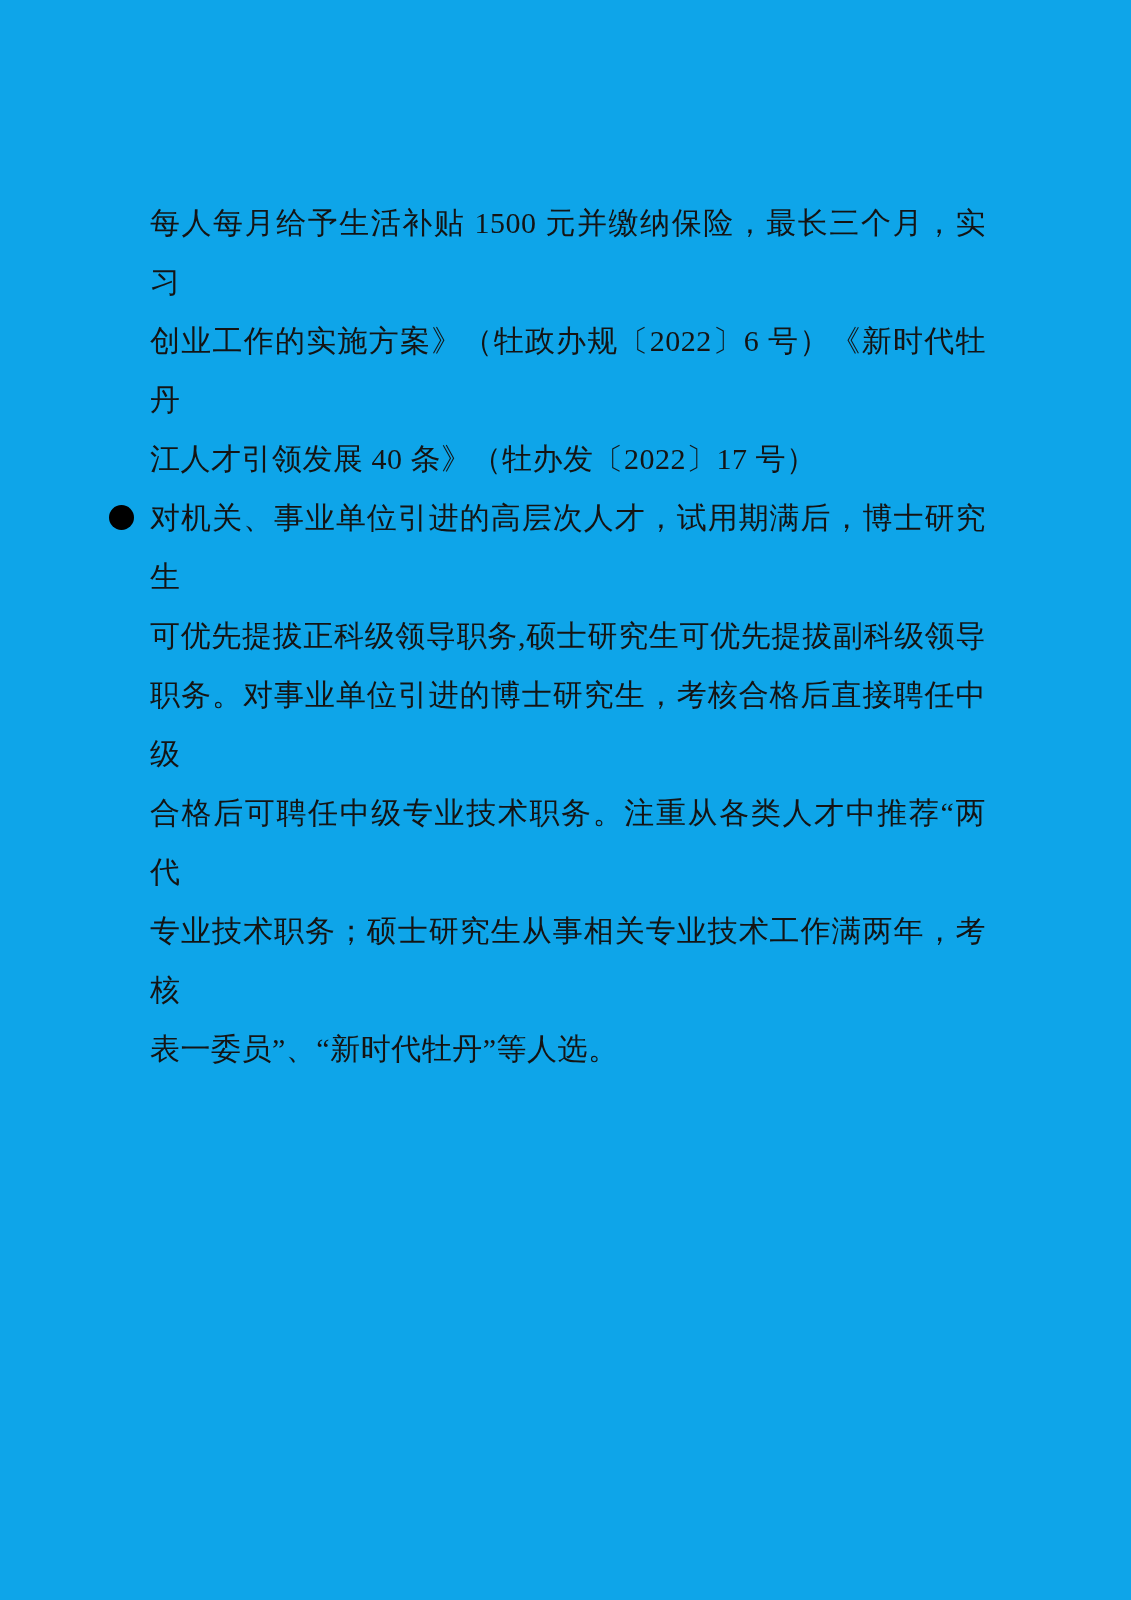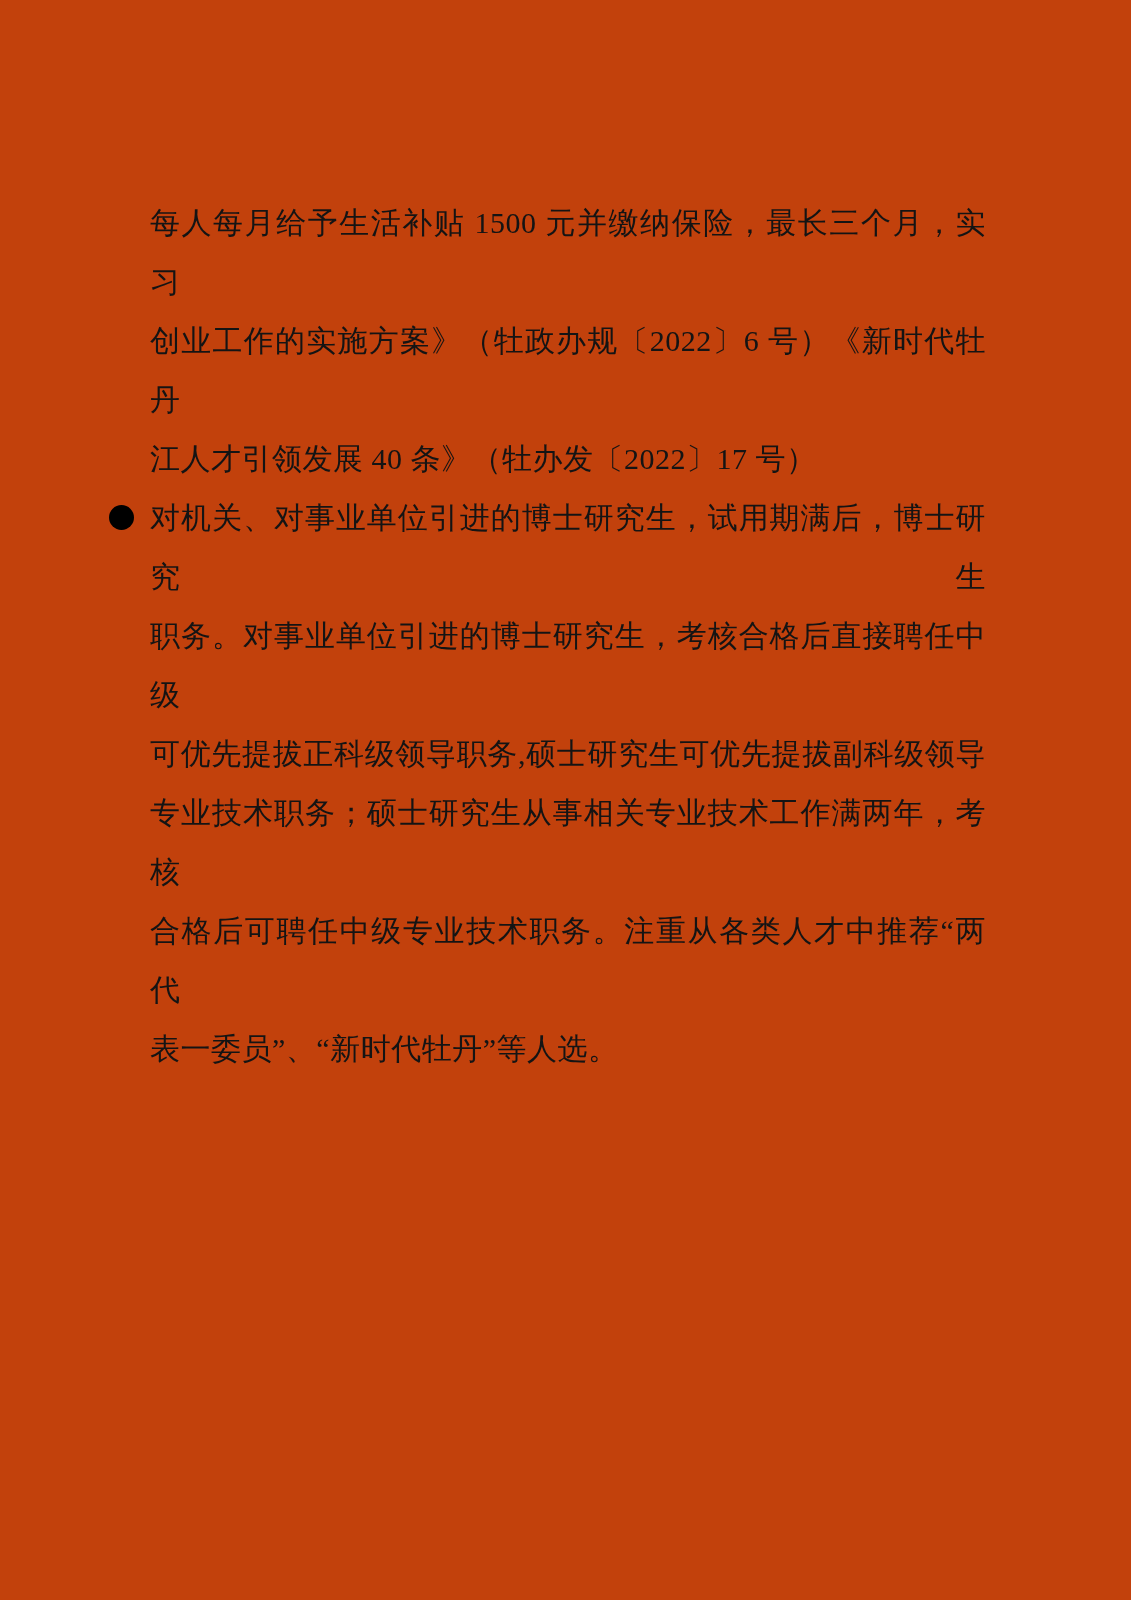--- a/index.html
+++ b/index.html
@@ -11,21 +11,21 @@
     width: 1131px;
     height: 1600px;
     position: relative;
     overflow: hidden;
     font-family: "Liberation Serif", "DejaVu Serif", serif;
     color: #141414;
   }
   .doc-page {
     position: absolute;
     inset: 0;
-    background: #c2410c;
+    background: #0ea5e9;
   }
   .doc-content {
     position: absolute;
     left: 150px;
     top: 193px;
     width: 836px;
   }
   .block {
     margin: 0;
     padding: 0;
@@ -64,21 +64,21 @@
   <div class="doc-content" id="doc-content">
       <div class="block paragraph">
         <div class="line">每人每月给予生活补贴 1500 元并缴纳保险，最长三个月，实习</div>
       </div>
       <div class="block source">
         <div class="line">创业工作的实施方案》（牡政办规〔2022〕6 号）《新时代牡丹</div>
         <div class="line last">江人才引领发展 40 条》（牡办发〔2022〕17 号）</div>
       </div>
       <div class="block bullet">
         <span class="bullet-marker"></span>
-        <div class="line">对机关、对事业单位引进的博士研究生，试用期满后，博士研究生</div>
+        <div class="line">对机关、事业单位引进的高层次人才，试用期满后，博士研究生</div>
+        <div class="line">可优先提拔正科级领导职务,硕士研究生可优先提拔副科级领导</div>
         <div class="line">职务。对事业单位引进的博士研究生，考核合格后直接聘任中级</div>
-        <div class="line">可优先提拔正科级领导职务,硕士研究生可优先提拔副科级领导</div>
+        <div class="line">合格后可聘任中级专业技术职务。注重从各类人才中推荐“两代</div>
         <div class="line">专业技术职务；硕士研究生从事相关专业技术工作满两年，考核</div>
-        <div class="line">合格后可聘任中级专业技术职务。注重从各类人才中推荐“两代</div>
         <div class="line last">表一委员”、“新时代牡丹”等人选。</div>
       </div>
     </div>
 </div>
 
 </body></html>

